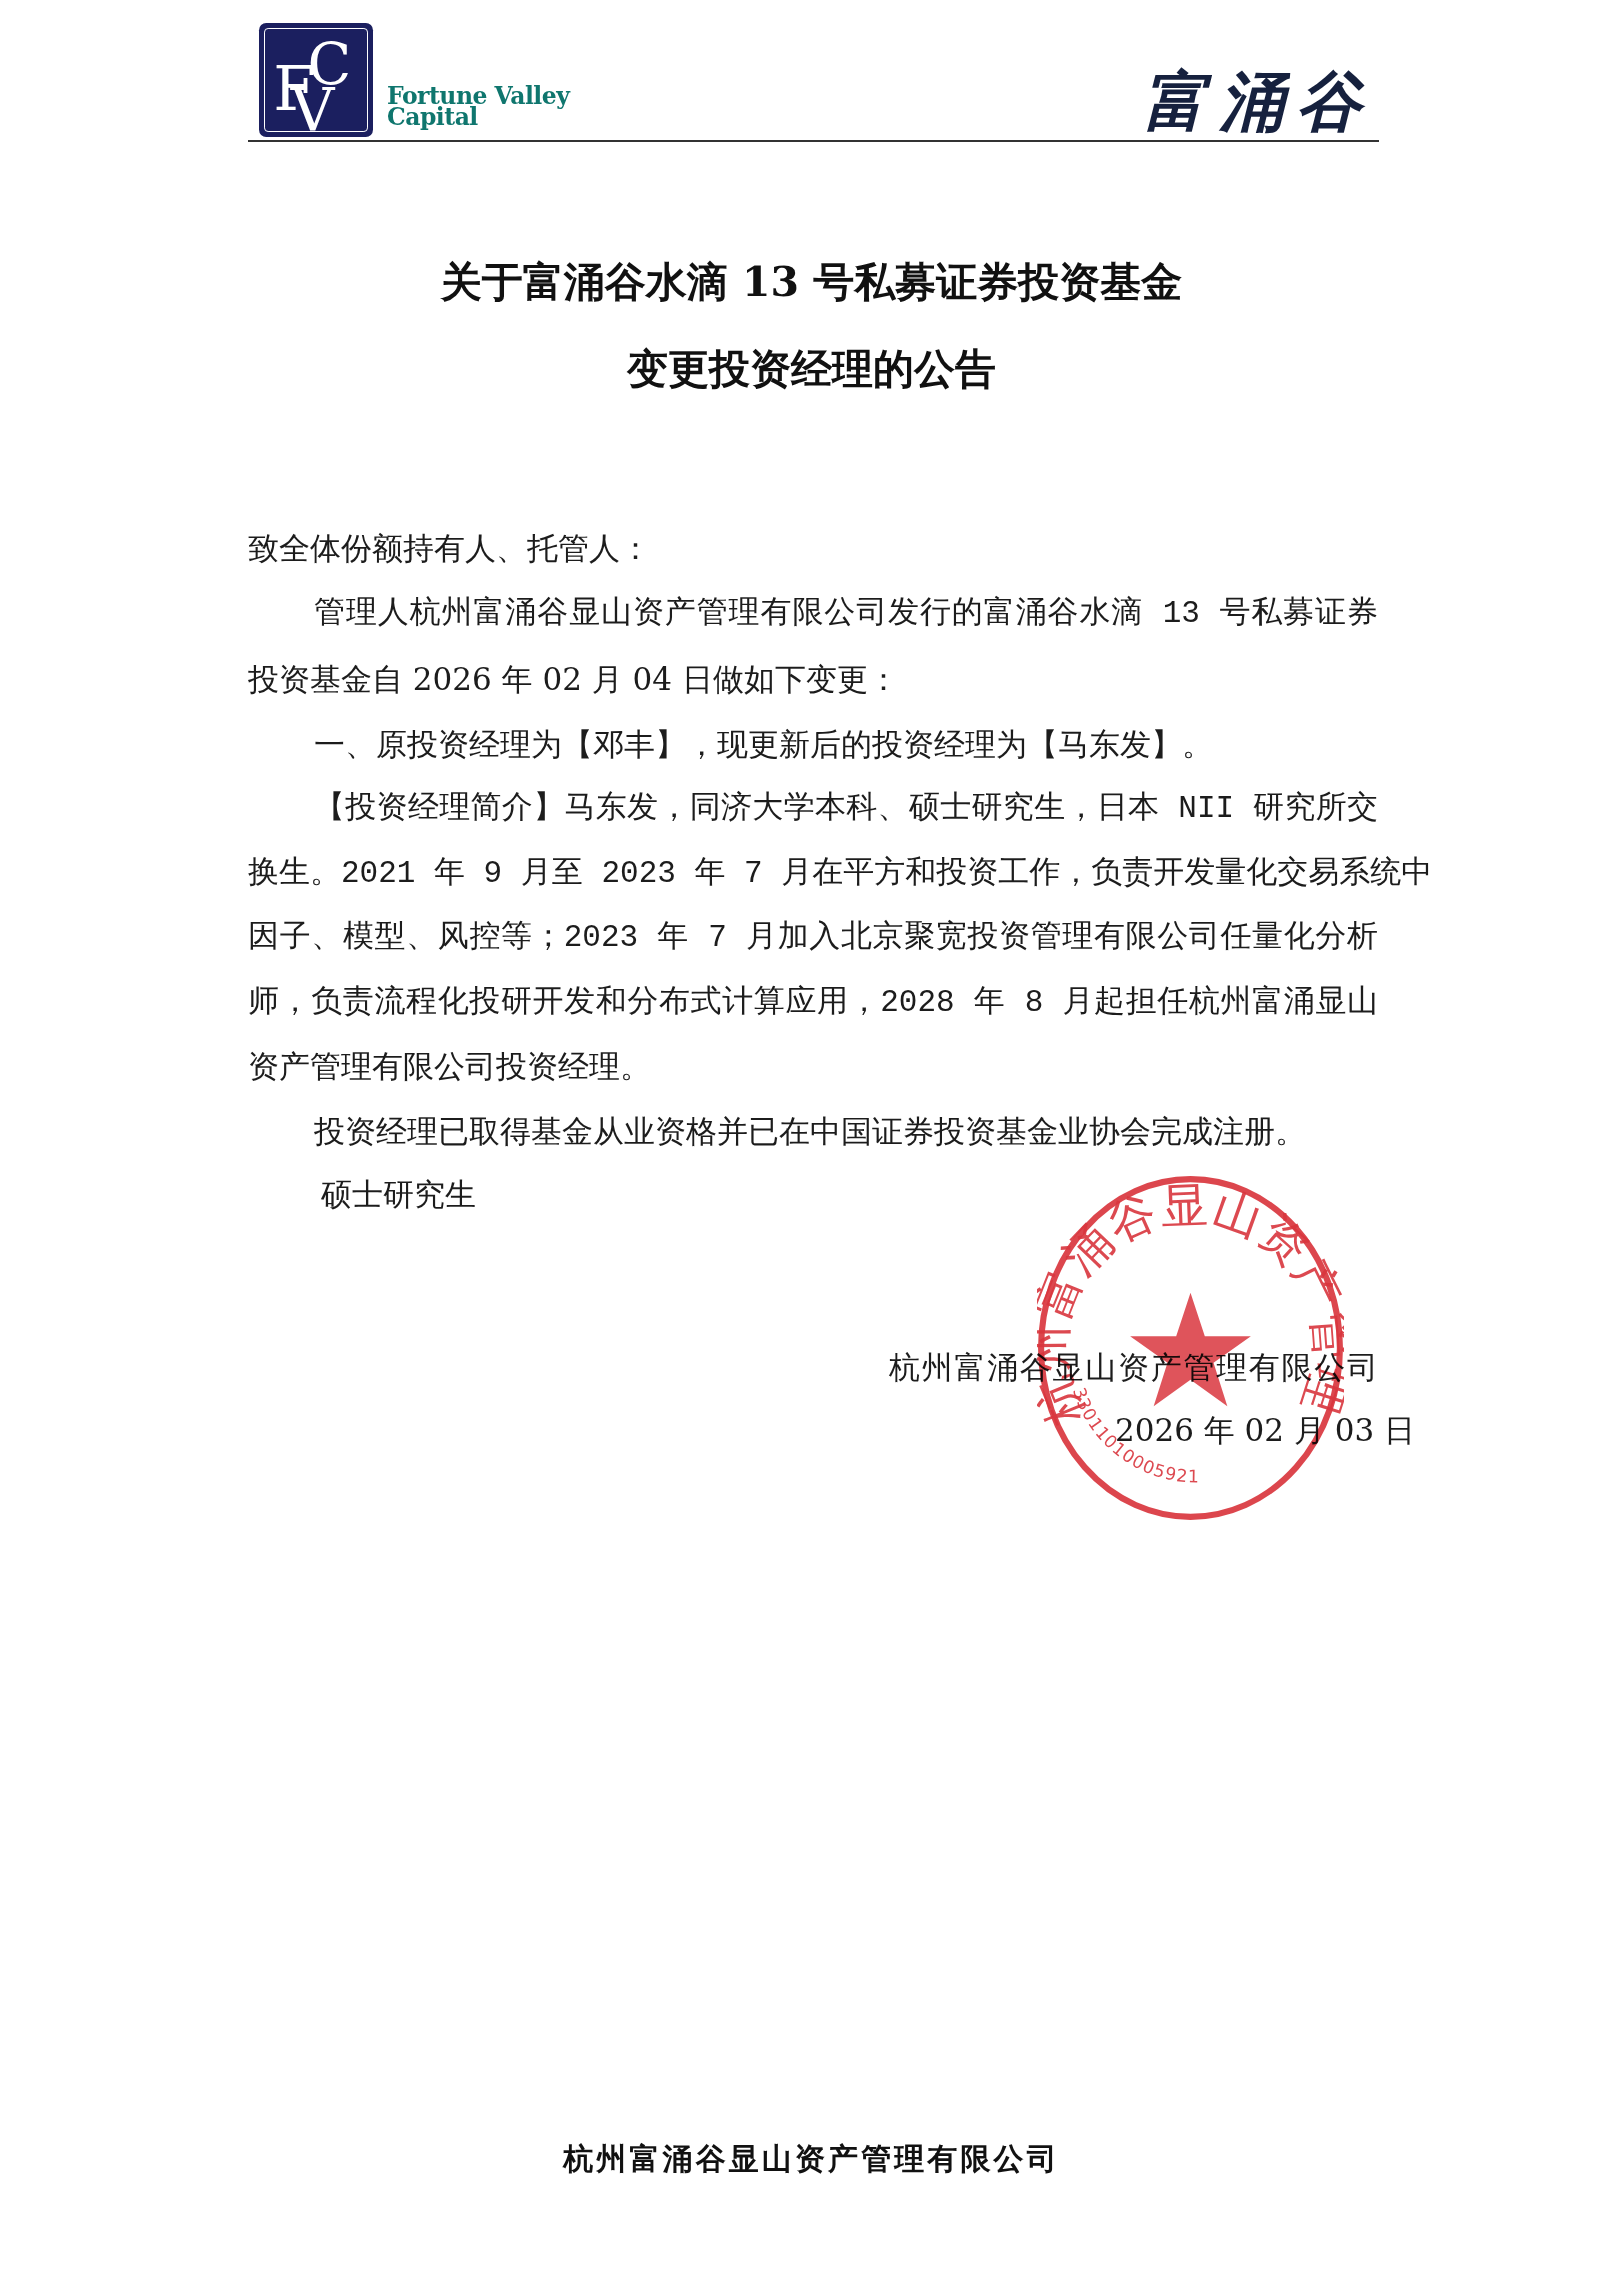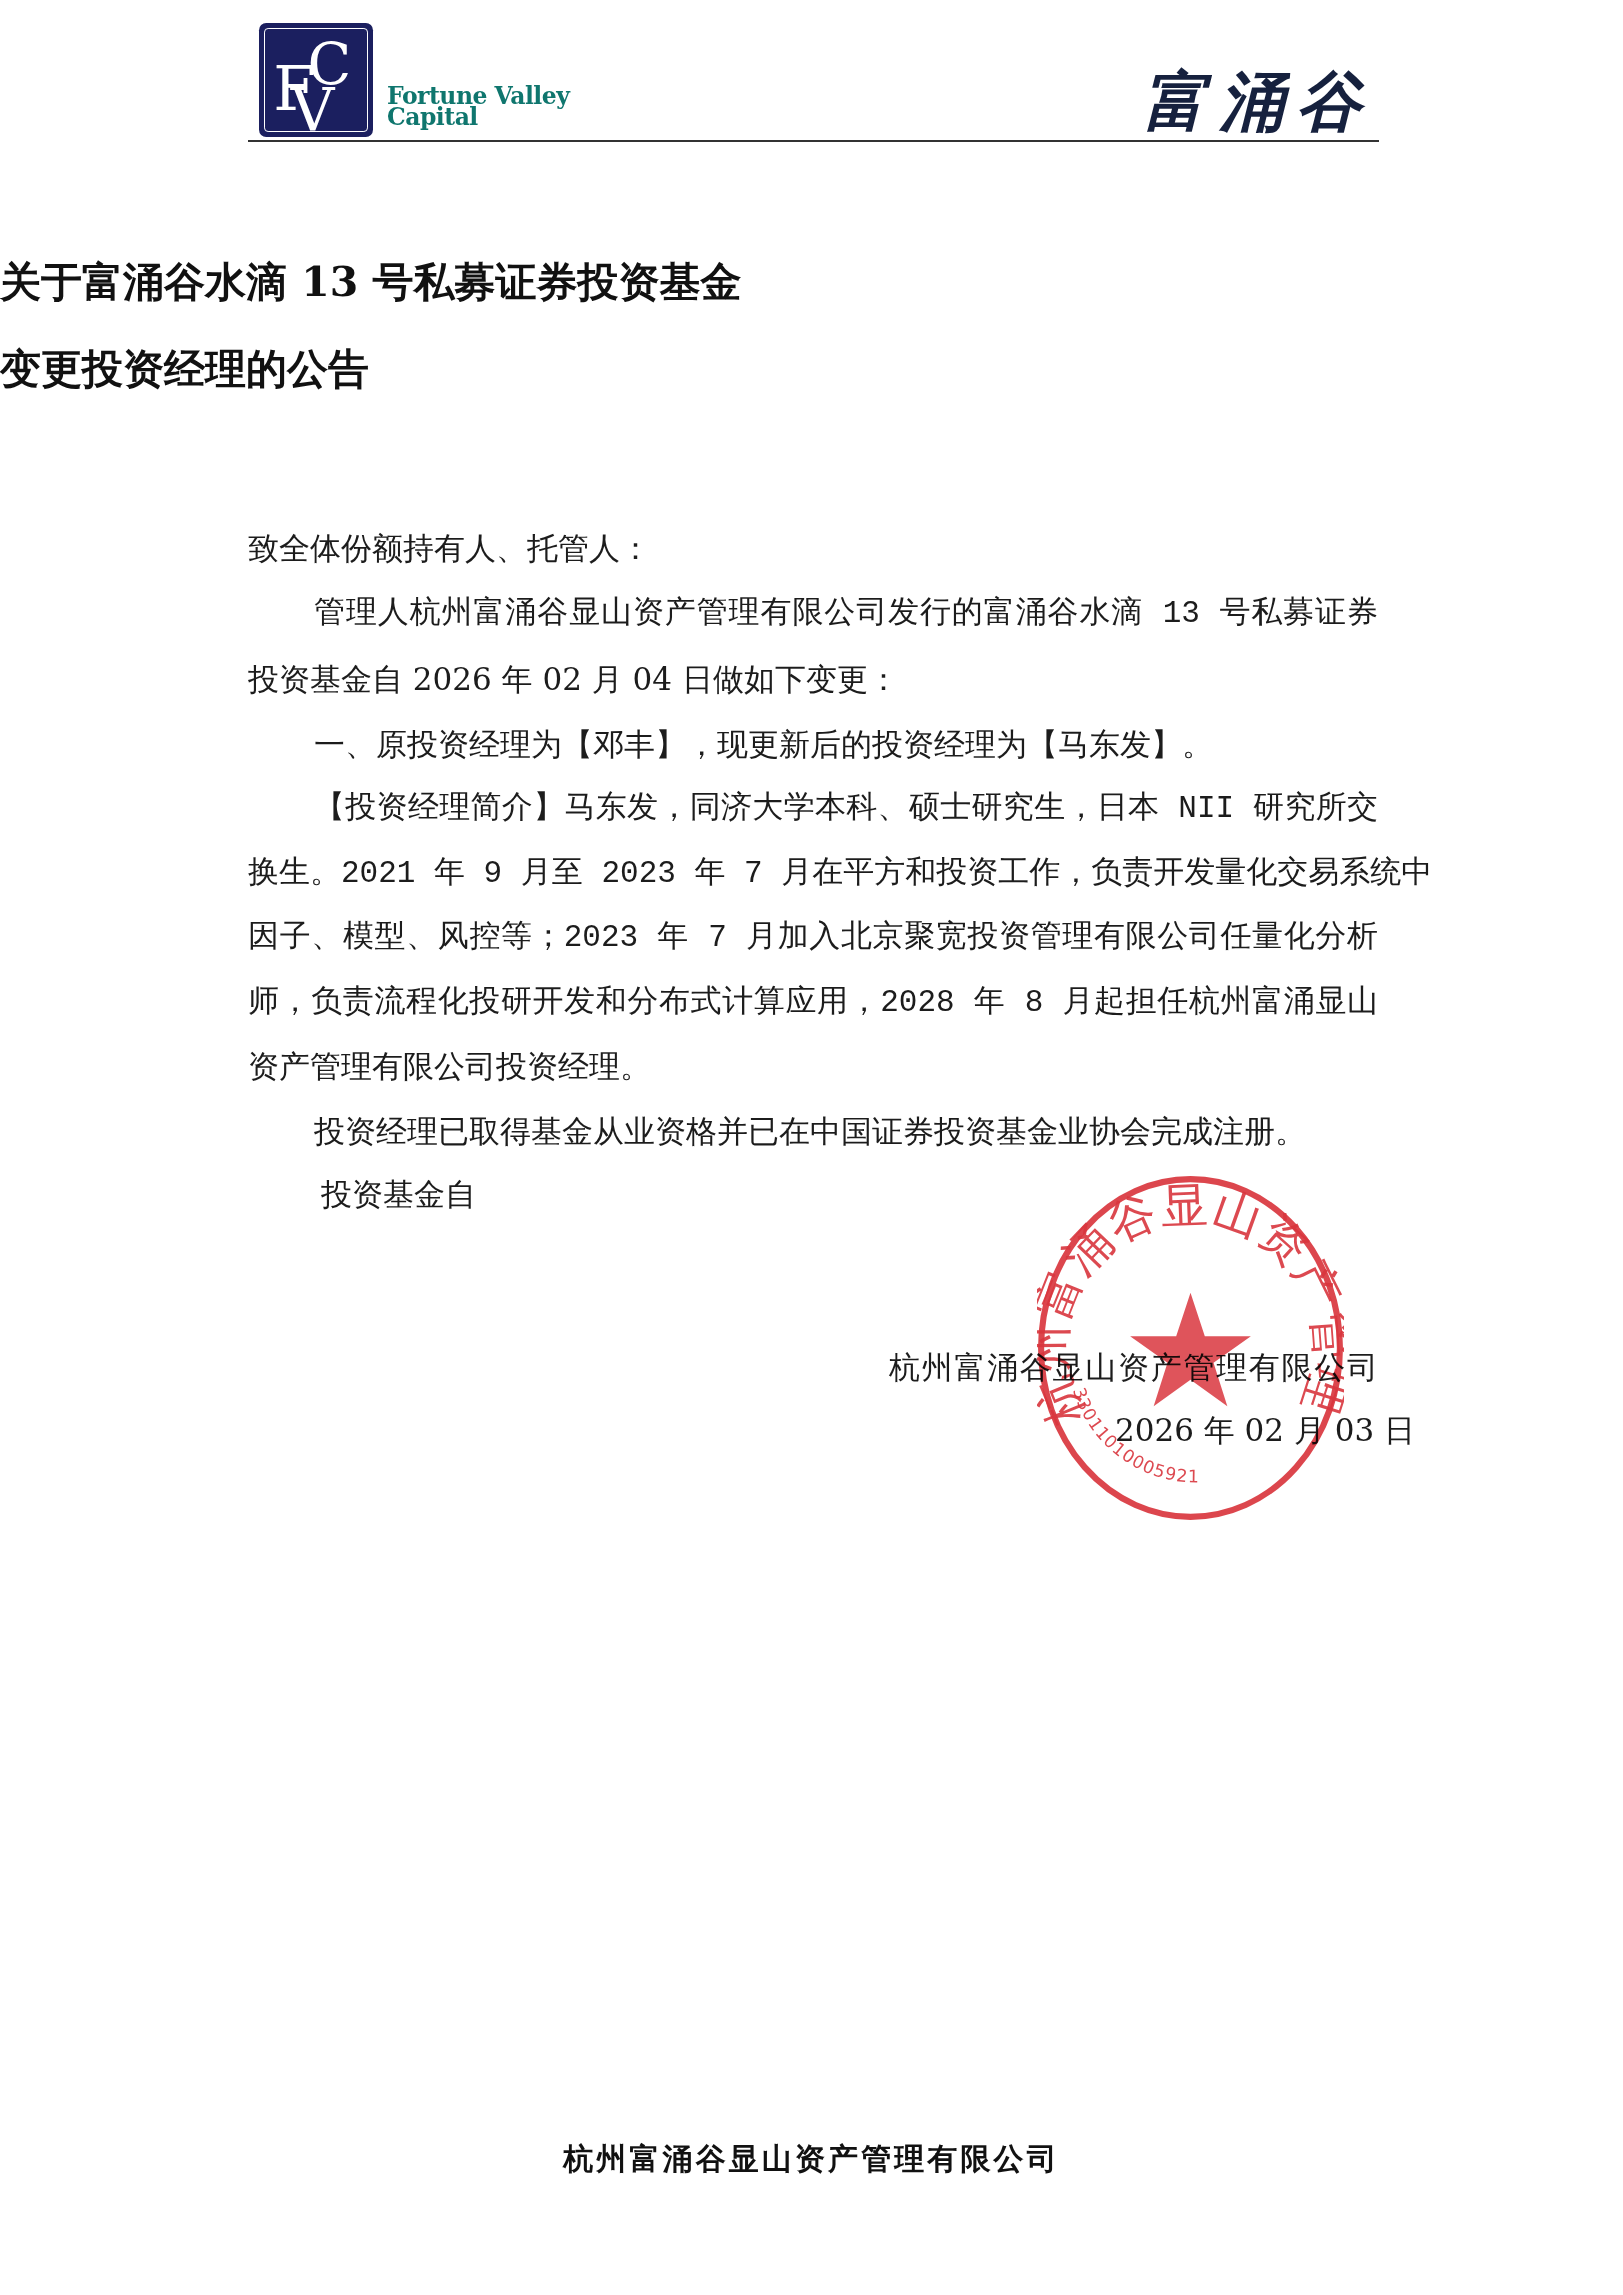--- a/index.html
+++ b/index.html
@@ -16,21 +16,21 @@
     font-family: "DejaVu Serif", "Liberation Serif", serif; font-weight: bold;
     font-size: 23.5px; line-height: 20.5px; letter-spacing: -0.5px; }
   .brand-en div { white-space: nowrap; }
   .brand-cn { position: absolute; left: 1142px; top: 65px; width: 228px; height: 74px;
     color: #16213e; font-family: Liberation Serif, serif;
     font-size: 65px; line-height: 74px; letter-spacing: 12.3px; font-style: italic;
     font-weight: bold; white-space: nowrap; }
   .header-rule { position: absolute; left: 248px; top: 140px; width: 1131px; height: 2px; background: #333; }
 
   
-  .title { position: absolute; left: 0; width: 1623px; text-align: left;
+  .title { position: absolute; left: 0; width: 1623px; text-align: center;
     font-family: "DejaVu Serif", "Liberation Serif", serif; font-weight: bold;
     font-size: 41px; color: #111; white-space: nowrap; }
   .title.l1 { top: 258px; line-height: 49px; }
   .title.l2 { top: 345px; line-height: 49px; }
 
   
   .line { position: absolute; left: 248px; width: 1130px; height: 46px; line-height: 46px;
     font-family: "DejaVu Serif", "Liberation Serif", serif; font-size: 31px; color: #1c1c1c;
     white-space: nowrap; margin-top: 21px; }
   .line.full { text-align: justify; text-align-last: justify; font-family: Liberation Mono, monospace; }
@@ -78,21 +78,21 @@
 
   <div class="line indent" style="top:700px">一、原投资经理为【邓丰】，现更新后的投资经理为【马东发】。</div>
 
   <div class="line full indent" style="top:765px">【投资经理简介】马东发，同济大学本科、硕士研究生，日本 NII 研究所交</div>
   <div class="line full" style="top:830px">换生。2021 年 9 月至 2023 年 7 月在平方和投资工作，负责开发量化交易系统中</div>
   <div class="line full" style="top:894px">因子、模型、风控等；2023 年 7 月加入北京聚宽投资管理有限公司任量化分析</div>
   <div class="line full" style="top:959px">师，负责流程化投研开发和分布式计算应用，2028 年 8 月起担任杭州富涌显山</div>
   <div class="line" style="top:1022px">资产管理有限公司投资经理。</div>
 
   <div class="line indent" style="top:1087px">投资经理已取得基金从业资格并已在中国证券投资基金业协会完成注册。</div>
-  <div class="line indent-small" style="top:1150px">投资基金自</div>
+  <div class="line indent-small" style="top:1150px">硕士研究生</div>
 
   <div class="sig company">杭州富涌谷显山资产管理有限公司</div>
   <div class="sig date">2026 年 02 月 03 日</div>
 
   <svg class="stamp" viewBox="0 0 600 676">
     <defs>
       <path id="sealArcTop" d="M 95 470 A 245 245 0 1 1 505 470" fill="none"></path>
       <path id="sealArcBottom" d="M 70 420 A 250 250 0 0 0 330 600" fill="none"></path>
     </defs>
     <ellipse cx="300" cy="338" rx="292" ry="330" fill="none" stroke="#d9363e" stroke-width="12" opacity="0.92"></ellipse>

